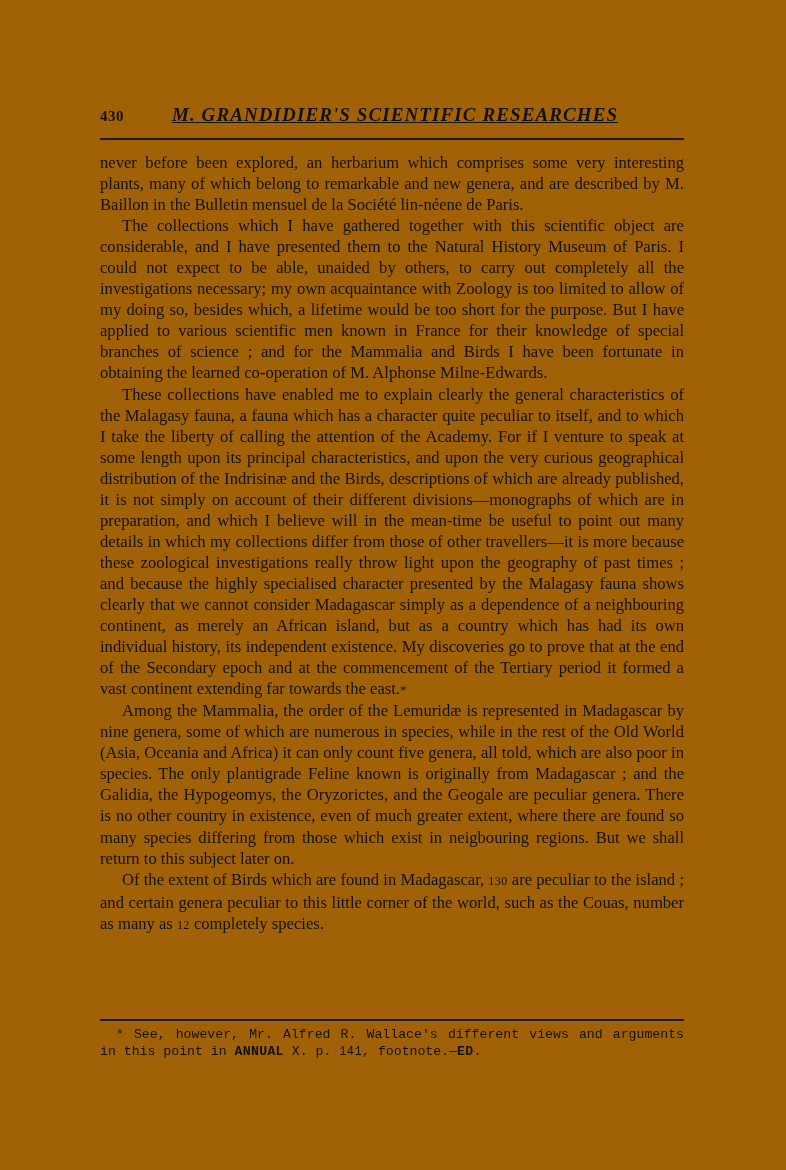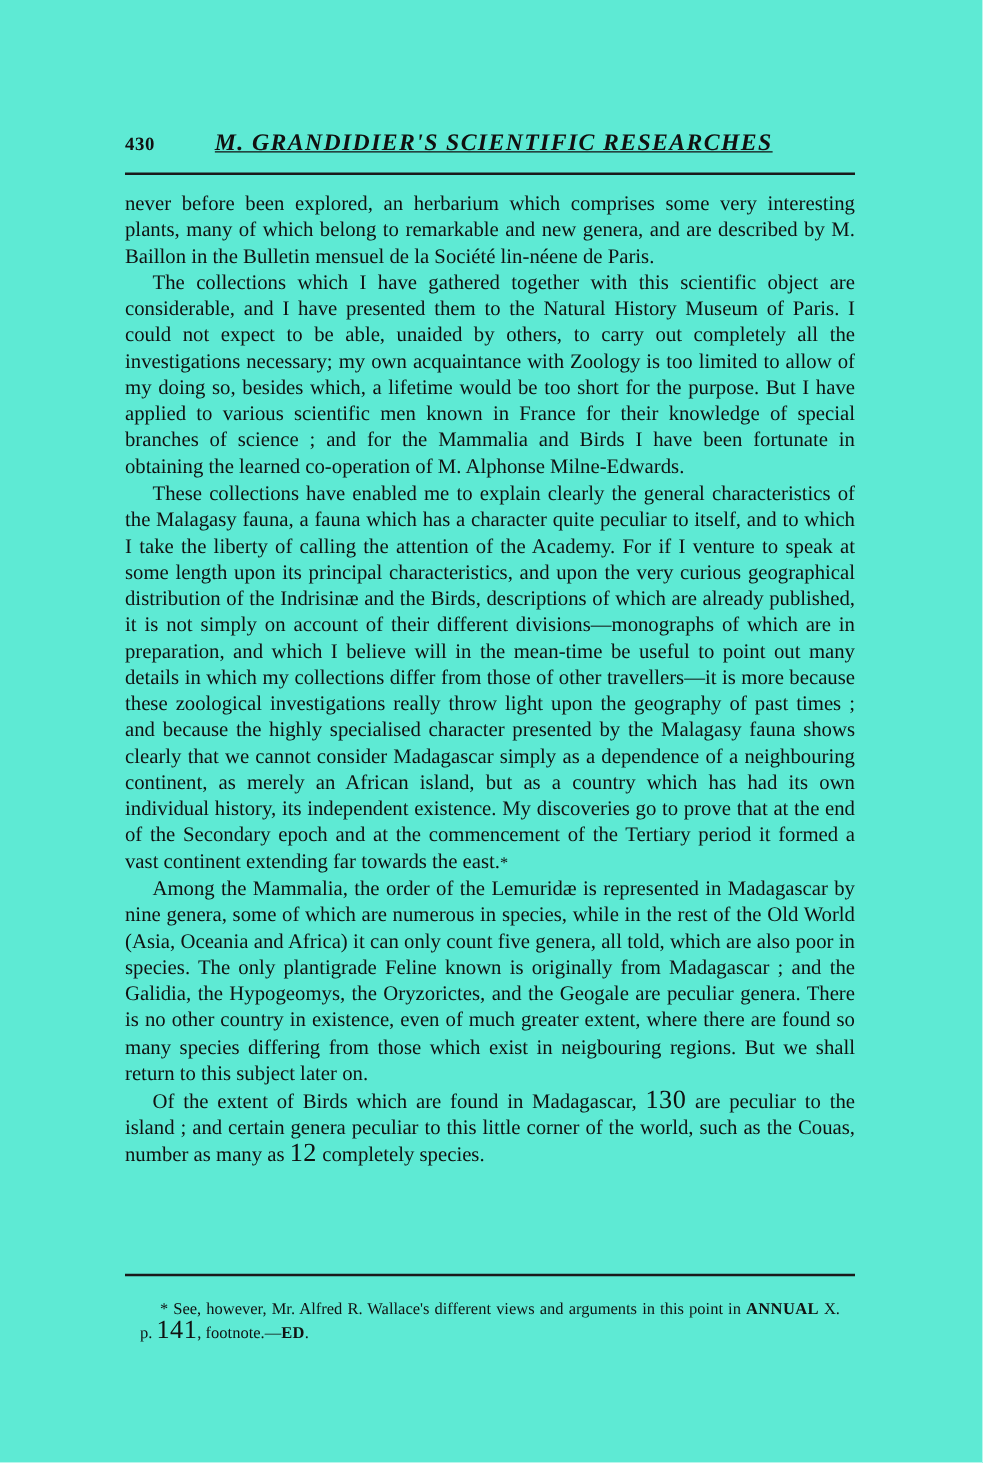--- a/index.html
+++ b/index.html
@@ -4,21 +4,21 @@
 <style>
   html, body {
     margin: 0;
     padding: 0;
     background: #ffffff;
   }
   .page {
     position: relative;
     width: 786px;
     height: 1170px;
-    background: #5eead4;
+    background: #a16207;
     margin: 0 auto;
     overflow: hidden;
     font-family: "Liberation Serif", "DejaVu Serif", serif;
     color: #111111;
   }
 
   
   .running-head {
     position: absolute;
     left: 100px;
@@ -73,21 +73,21 @@
   }
   .textblock p.noindent {
     text-indent: 0;
   }
   .textblock p:last-child {
     text-align: justify;
   }
   .it {
   }
   .osf {
-    font-size: 21px;
+    font-size: 12px;
     letter-spacing: 0.4px;
   }
 
   
   .fn-rule {
     position: absolute;
     left: 100px;
     top: 1019px;
     width: 584px;
     height: 1.6px;
@@ -96,22 +96,23 @@
   .footnote {
     position: absolute;
     left: 100px;
     top: 1026px;
     width: 584px;
     font-size: 13.2px;
     line-height: 17.2px;
     text-align: justify;
   }
   .footnote p {
-    margin: 12px;
+    margin: 0;
     text-indent: 16px;
+    font-family: Liberation Mono, monospace;
   }
   .sc {
     font-variant: small-caps;
     font-weight: 700;
     letter-spacing: 0.3px;
   }
   .star {
     font-size: 13px;
   }
 </style>

